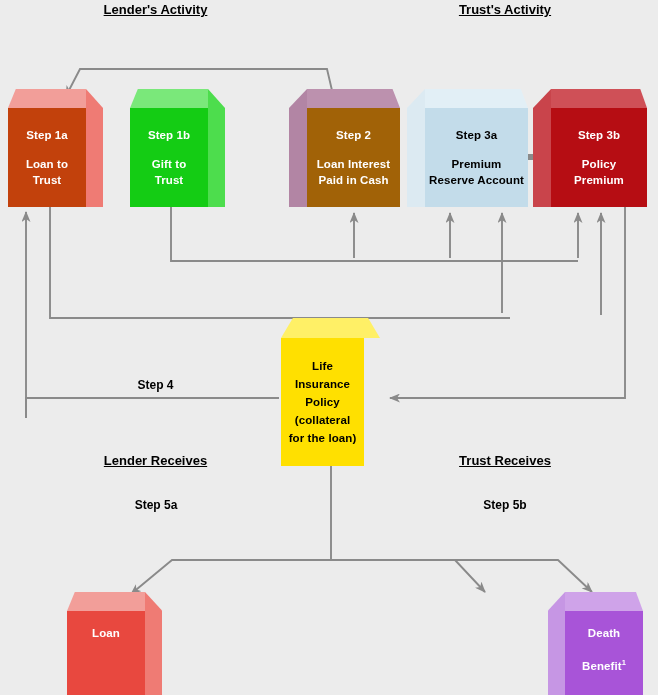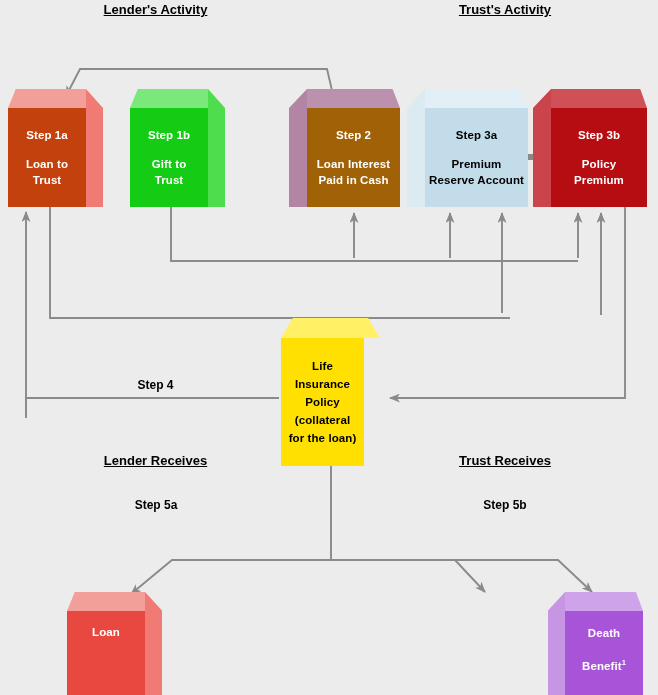--- a/index.html
+++ b/index.html
@@ -203,21 +203,21 @@
       <div class="lbl" style="color:#000;margin-bottom:6px;">(collateral</div>
       <div class="lbl" style="color:#000;">for the loan)</div>
     </div>
   </div>
 
   <div class="box" style="left:67px; top:611px; width:78px; height:84px;">
     <div class="top" style="left:0; top:-19px; width:78px; height:19px; background:#f29e99;
                 clip-path: polygon(10% 0%, 100% 0%, 100% 100%, 0% 100%);"></div>
     <div class="side" style="left:78px; top:-19px; width:17px; height:103px; background:#ef7b74;
                 clip-path: polygon(0% 0%, 100% 18%, 100% 100%, 0% 100%);"></div>
-    <div class="face" style="background:#e8483f; justify-content:center; padding-top:32px;gap:28px;">
+    <div class="face" style="background:#e8483f; justify-content:flex-start; padding-top:16px;gap:28px;">
       <div class="lbl" style="color:#ffffff;">Loan</div>
       <div class="lbl gap2" style="color:#ffffff;margin-top:34px;">Repayment</div>
     </div>
   </div>
 
 
   <div class="box" style="left:565px; top:611px; width:78px; height:84px;">
     <div class="top" style="left:0; top:-19px; width:78px; height:19px; background:#cfa3e9;
                 clip-path: polygon(0% 0%, 91% 0%, 100% 100%, 0% 100%);"></div>
     <div class="side" style="left:-17px; top:-19px; width:17px; height:103px; background:#c696e4;

